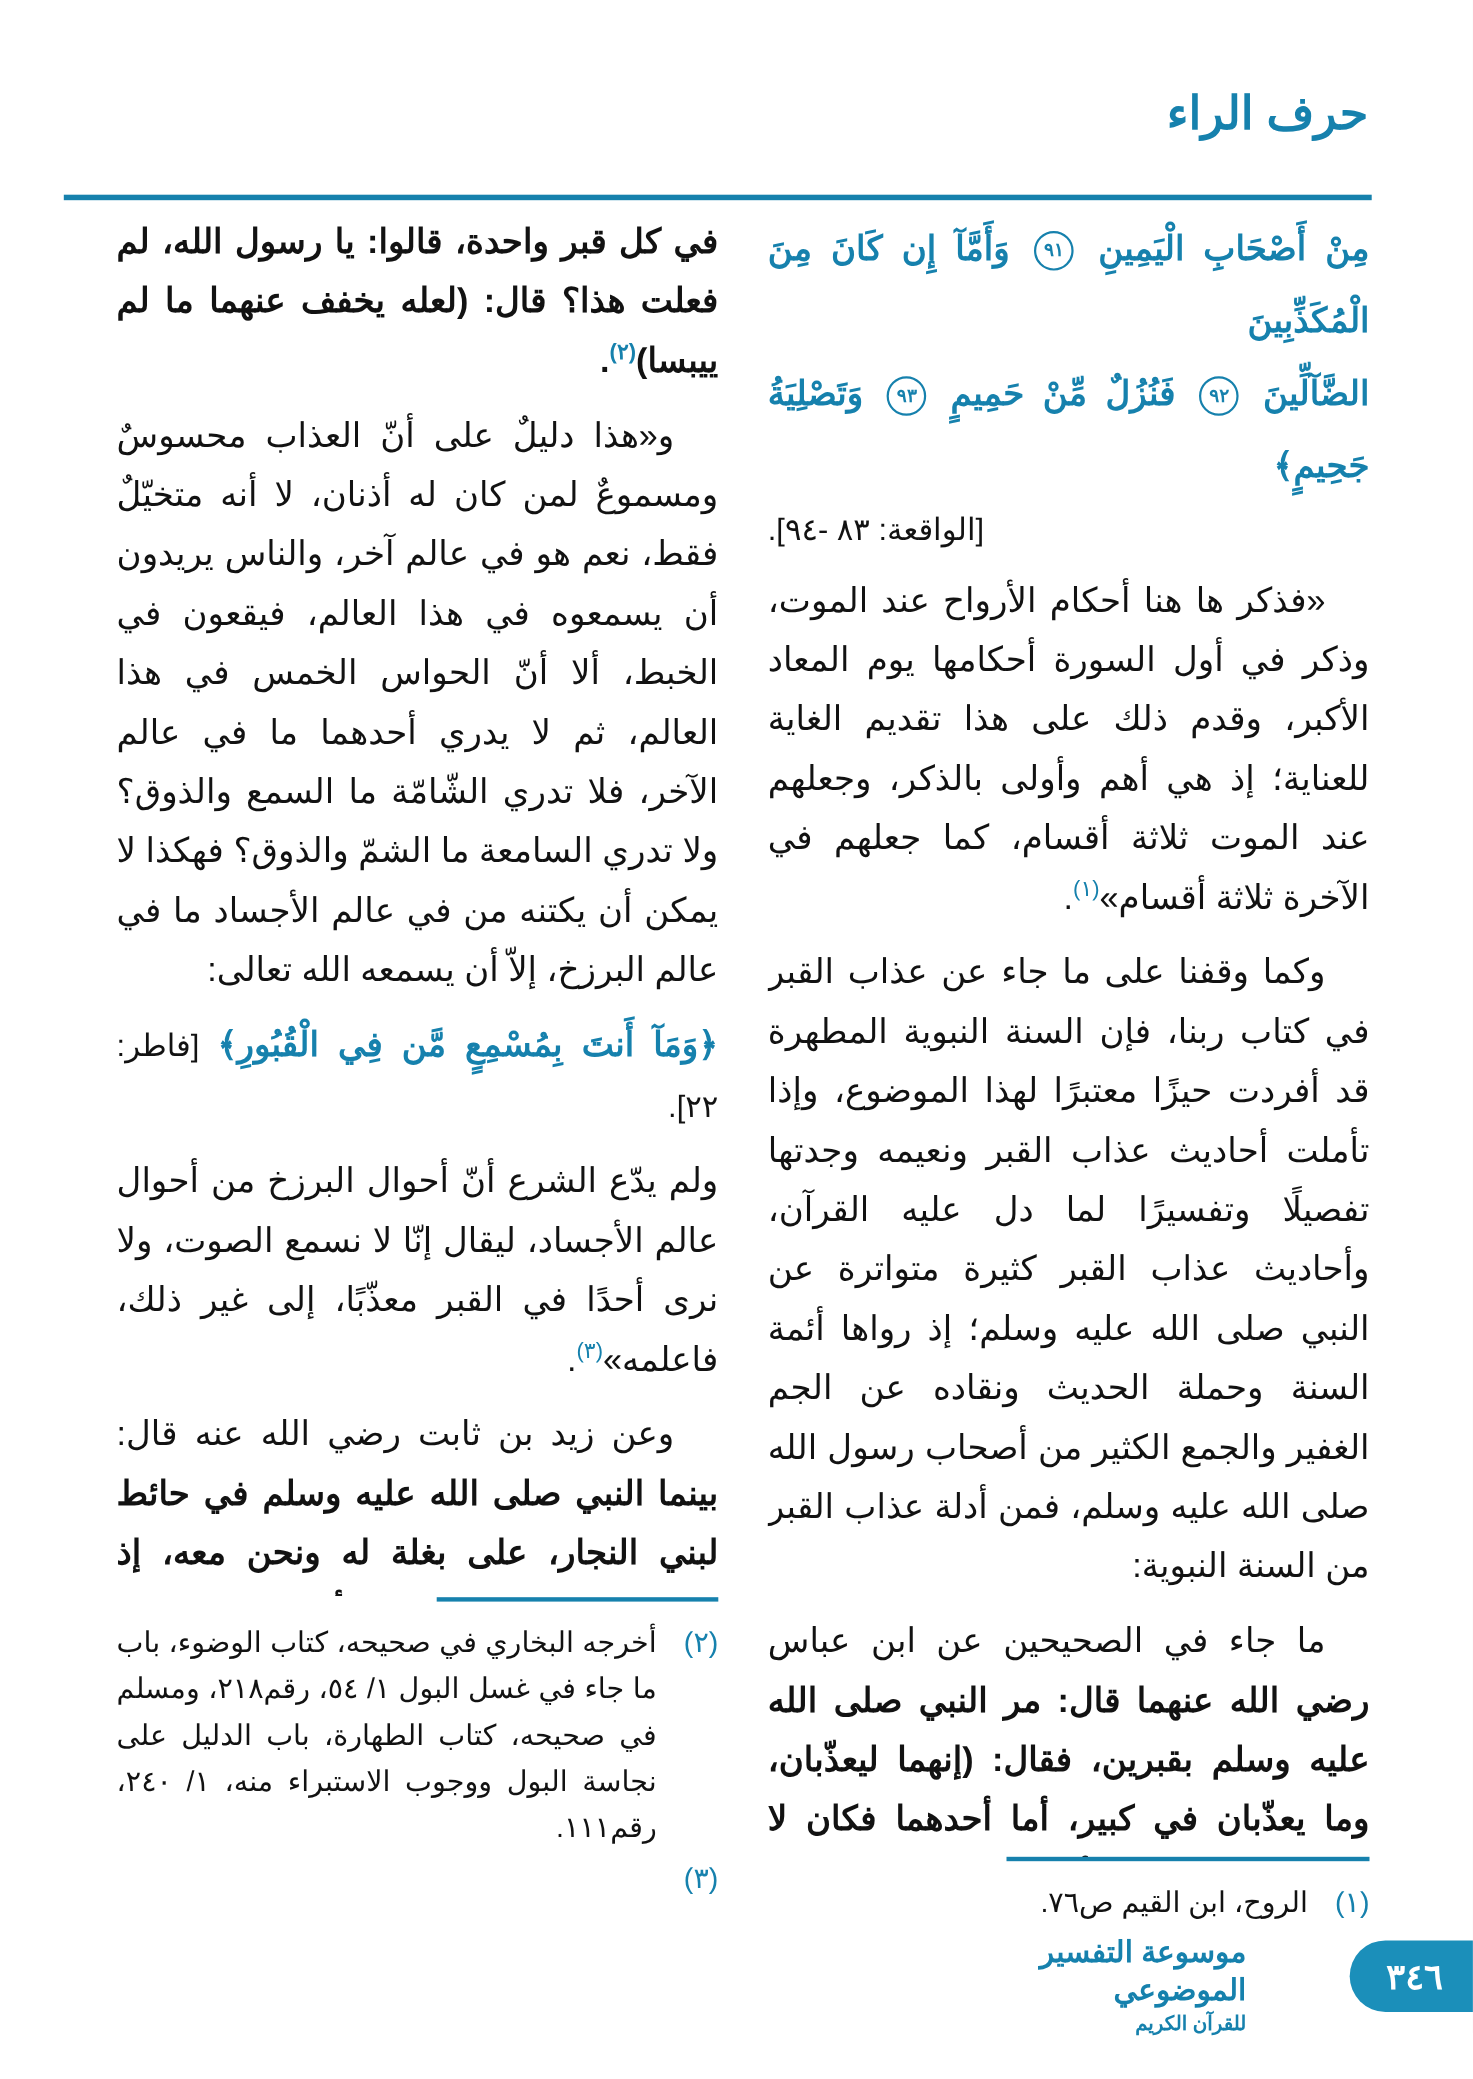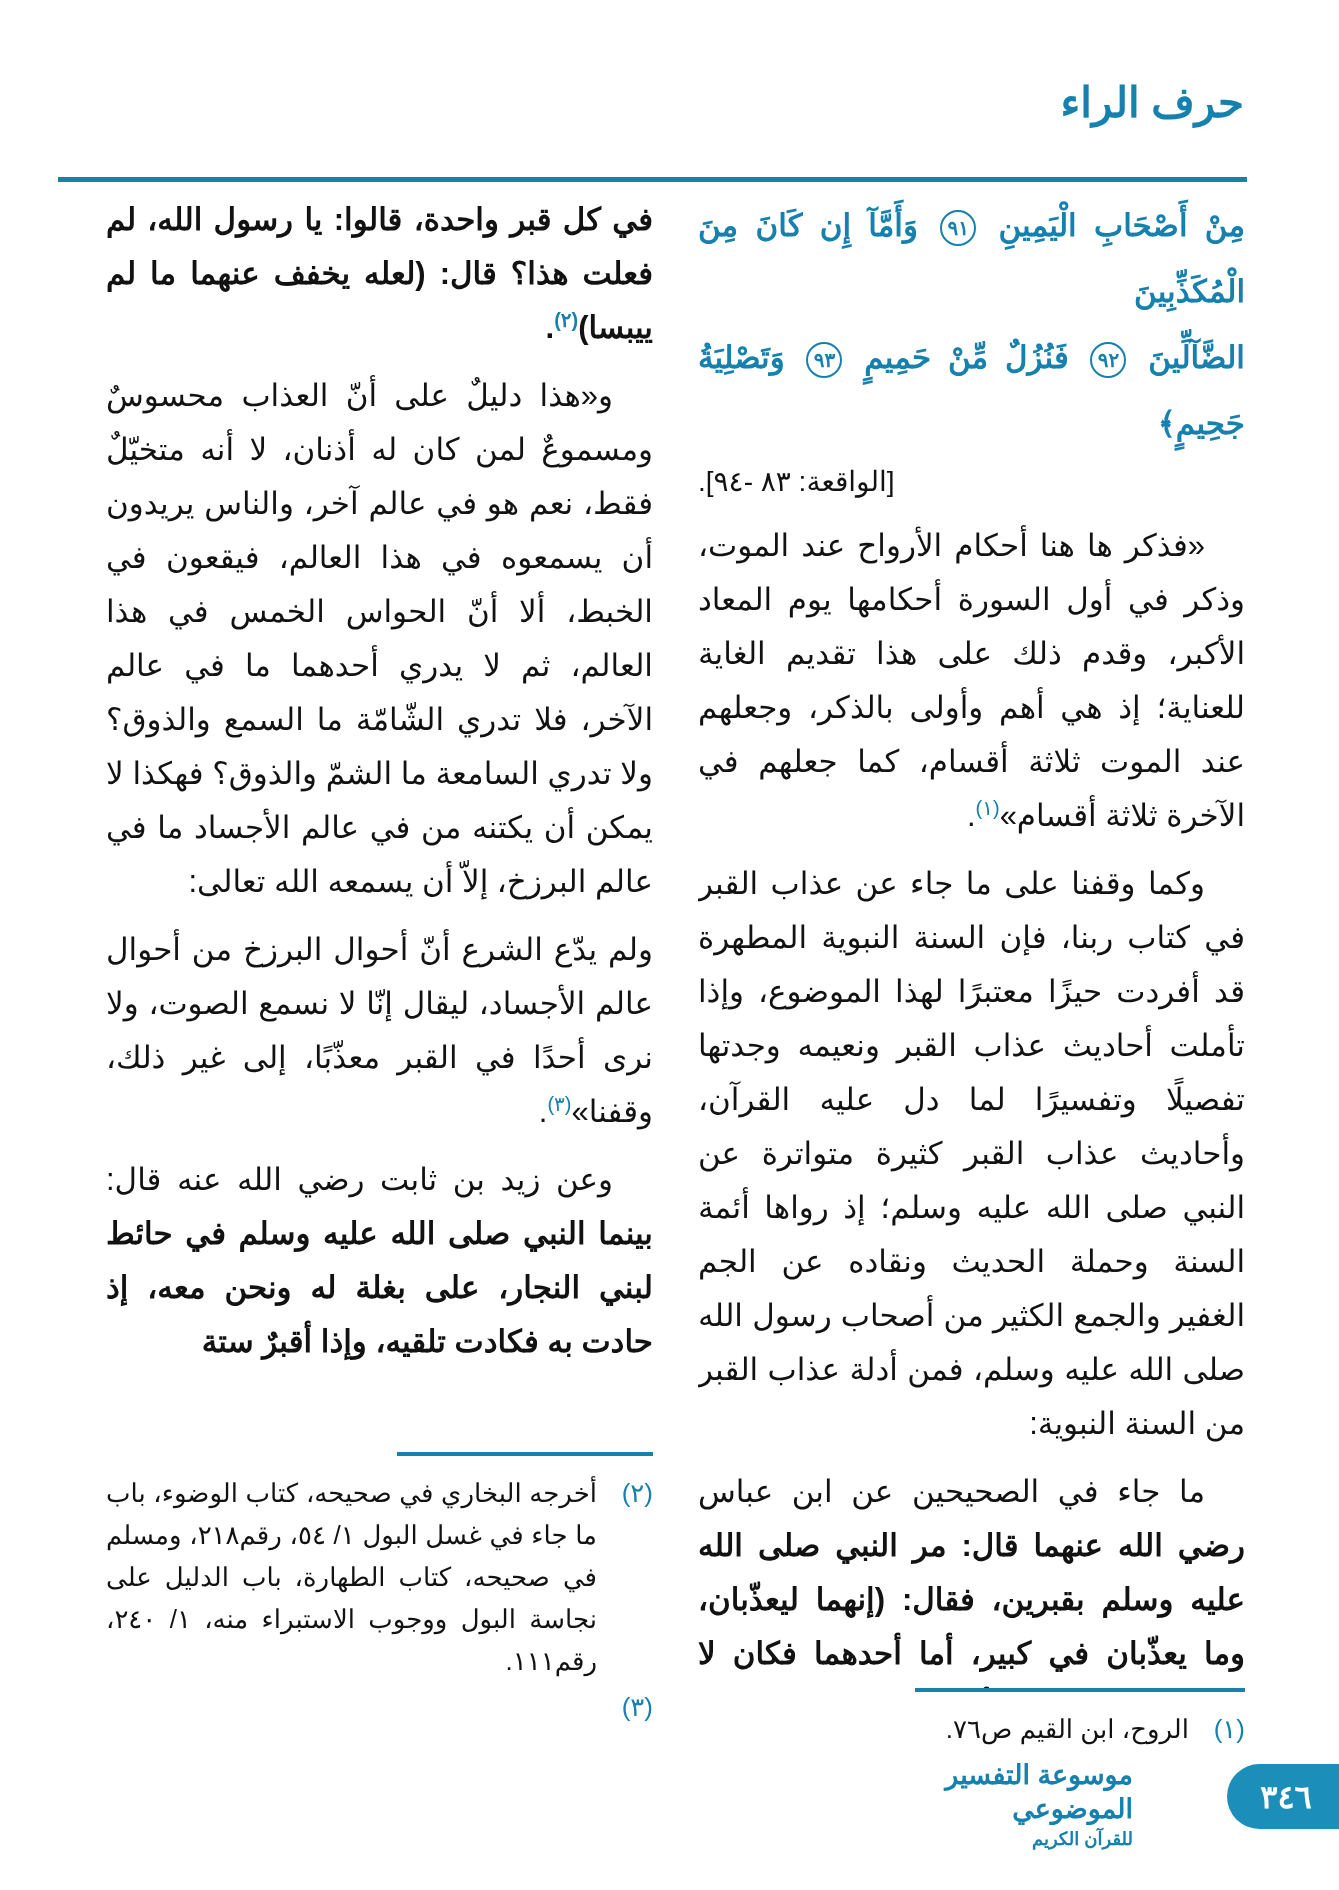--- a/index.html
+++ b/index.html
@@ -30,21 +30,21 @@
   b, .bold { font-weight:bold; }
   sup.fn-marker-sup { color:var(--accent); font-size:20px; line-height:0; }
   
   .verse-line {
     color:var(--accent); font-weight:bold; font-size:31px; line-height:66px;
     text-align:justify; text-align-last:justify;
   }
   .ayah-num {
     display:inline-flex; align-items:center; justify-content:center;
     width:36px; height:36px; border:2px solid var(--accent); border-radius:50%;
-    font-size:20px; line-height:1; color:var(--accent); margin:0 5px; vertical-align:middle;
+    font-size:17px; line-height:1; color:var(--accent); margin:0 5px; vertical-align:middle;
     font-weight:bold;
   }
   .verse-ref { font-size:28px; line-height:50px; color:var(--ink); margin-bottom:12px; text-align:left; }
   .inline-verse-line { margin:0 0 14px 0; }
   .inline-verse { color:var(--accent); font-weight:bold; }
   .inline-verse-ref { font-size:28px; }
   .lc-first { margin-top:44px; }
   
   .fn-block { position:absolute; width:547px; font-size:26px; line-height:42px; }
   .fn-block-right { top:1688px; right:94px; }
@@ -95,22 +95,23 @@
       <span class="fn-num">(١)</span>
       <span class="fn-text">الروح، ابن القيم ص٧٦.</span>
     </div>
   </div>
 
   <div class="col col-left">
     <p class="body-p bold lc-first"><span>في كل قبر واحدة، قالوا: يا رسول الله، لم فعلت هذا؟ قال: (لعله يخفف عنهما ما لم ييبسا)</span><sup class="fn-marker-sup">(٢)</sup><span>.</span></p>
 
     <p class="body-p indent"><span>و«هذا دليلٌ على أنّ العذاب محسوسٌ ومسموعٌ لمن كان له أذنان، لا أنه متخيّلٌ فقط، نعم هو في عالم آخر، والناس يريدون أن يسمعوه في هذا العالم، فيقعون في الخبط، ألا أنّ الحواس الخمس في هذا العالم، ثم لا يدري أحدهما ما في عالم الآخر، فلا تدري الشّامّة ما السمع والذوق؟ ولا تدري السامعة ما الشمّ والذوق؟ فهكذا لا يمكن أن يكتنه من في عالم الأجساد ما في عالم البرزخ، إلاّ أن يسمعه الله تعالى:</span></p>
 
+    <p class="body-p inline-verse-line"><span class="inline-verse">﴿وَمَآ أَنتَ بِمُسْمِعٍ مَّن فِي الْقُبُورِ﴾</span><span class="inline-verse-ref"> [فاطر: ٢٢].</span></p>
 
-    <p class="body-p"><span>ولم يدّع الشرع أنّ أحوال البرزخ من أحوال عالم الأجساد، ليقال إنّا لا نسمع الصوت، ولا نرى أحدًا في القبر معذّبًا، إلى غير ذلك، وقفنا»</span><sup class="fn-marker-sup">(٣)</sup><span>.</span></p>
+    <p class="body-p"><span>ولم يدّع الشرع أنّ أحوال البرزخ من أحوال عالم الأجساد، ليقال إنّا لا نسمع الصوت، ولا نرى أحدًا في القبر معذّبًا، إلى غير ذلك، فاعلمه»</span><sup class="fn-marker-sup">(٣)</sup><span>.</span></p>
 
     <p class="body-p indent"><span>وعن زيد بن ثابت رضي الله عنه قال: </span><b>بينما النبي صلى الله عليه وسلم في حائط لبني النجار، على بغلة له ونحن معه، إذ حادت به فكادت تلقيه، وإذا أقبرٌ ستة</b></p>
   </div>
 
   <div class="fn-block fn-block-left">
     <div class="fn-sep fn-sep-left"></div>
     <div class="fn-item">
       <span class="fn-num">(٢)</span>
       <span class="fn-text">أخرجه البخاري في صحيحه، كتاب الوضوء، باب ما جاء في غسل البول ١/ ٥٤، رقم٢١٨، ومسلم في صحيحه، كتاب الطهارة، باب الدليل على نجاسة البول ووجوب الاستبراء منه، ١/ ٢٤٠، رقم١١١.</span>
     </div>

